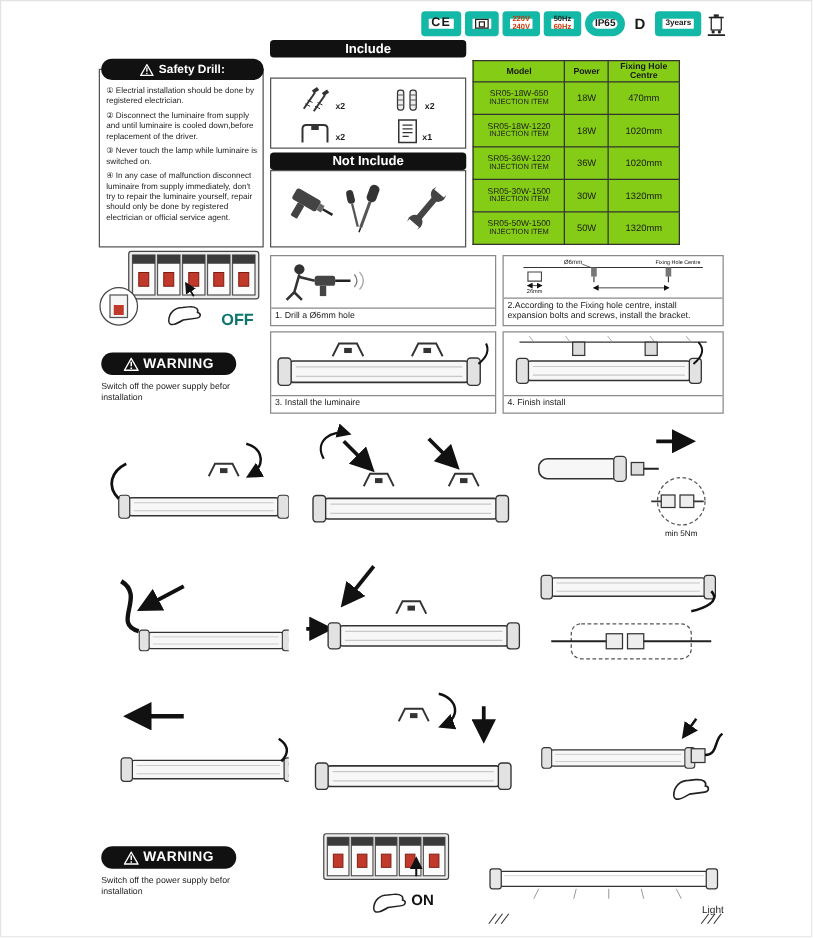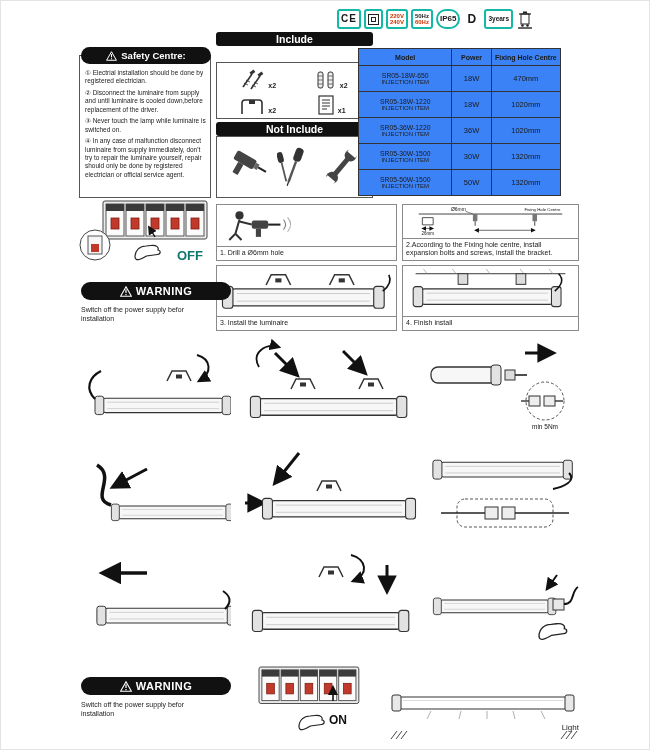--- a/index.html
+++ b/index.html
@@ -5,21 +5,21 @@
   html,body { margin:0; padding:0; background:#ffffff; }
   .page {
     position:relative; width:650px; height:750px; background:#ffffff;
     font-family:"Liberation Sans","DejaVu Sans",sans-serif; color:#1a1a1a;
     overflow:hidden; border:1px solid #e3e3e3; box-sizing:border-box;
   }
   .abs { position:absolute; }
   
   .title { left:85px; top:12px; font-size:14px; font-weight:bold; letter-spacing:.4px; color:#111; }
   .certs { left:336px; top:8px; display:flex; gap:3px; align-items:center; }
-  .cert { border:2px solid #14b8a6; border-radius:3px; height:20px; min-width:18px; box-sizing:border-box;
+  .cert { border:6px solid #14b8a6; border-radius:3px; height:20px; min-width:18px; box-sizing:border-box;
           display:flex; flex-direction:column; align-items:center; justify-content:center;
           font-size:6px; font-weight:bold; line-height:1.05; padding:0 2px; background:#fff; }
   .cert.noborder { border:none; }
   .cert .big { font-size:10px; letter-spacing:1px; }
   .cert.oval { border-radius:10px; }
   .red { color:#cc3300; }
   .sq-outer { width:9px; height:9px; border:1.3px solid #222; display:flex; align-items:center; justify-content:center; }
   .sq-inner { width:3px; height:3px; border:1.2px solid #222; }
   
   .pill { background:#111; color:#fff; border-radius:9px; display:flex; align-items:center;
@@ -34,36 +34,36 @@
   
   .inc-header  { left:215px; top:31px; width:157px; height:14px; font-size:10.5px; }
   .inc-box     { left:215px; top:61px; width:157px; height:57px; border:1px solid #555; box-sizing:border-box;
                  display:grid; grid-template-columns:1fr 1fr; padding:2px 4px; }
   .ninc-header { left:215px; top:121px; width:157px; height:14px; font-size:10.5px; }
   .ninc-box    { left:215px; top:135px; width:157px; height:62px; border:1px solid #555; box-sizing:border-box;
                  display:flex; align-items:center; justify-content:space-around; padding:2px 6px; }
   .inc-item { display:flex; align-items:flex-end; justify-content:center; gap:3px; }
   .qty { font-size:7px; font-weight:bold; padding-bottom:2px; }
   
-  table.spec { position:absolute; left:357px; top:47px; width:203px; border-collapse:collapse; background:#3b82f6; }
+  table.spec { position:absolute; left:377px; top:47px; width:166px; border-collapse:collapse; background:#84cc16; }
   .spec th, .spec td { border:1px solid #333; text-align:center; vertical-align:middle; padding:1px 2px; }
   .spec th { font-size:7px; height:14px; }
   .spec td { height:23px; font-size:7.5px; }
   .spec .model-code { font-size:6.8px; }
   .spec .sub { font-size:6px; color:#222; }
   
   .step { border:1px solid #8a8a8a; box-sizing:border-box; display:flex; flex-direction:column; background:#fff; }
   .step-illus { flex:1; overflow:hidden; }
   .step-cap { border-top:1px solid #8a8a8a; font-size:7px; line-height:1.25; padding:2px 3px; }
   .step1 { left:215px; top:203px; width:181px; height:57px; }
   .step2 { left:401px; top:203px; width:177px; height:57px; }
   .step3 { left:215px; top:264px; width:181px; height:66px; }
   .step4 { left:401px; top:264px; width:177px; height:66px; }
   
-  .warn-pill { width:150px; height:18px; font-size:11px; letter-spacing:.5px; }
+  .warn-pill { width:108px; height:18px; font-size:11px; letter-spacing:.5px; }
   .warn1-pill { left:80px; top:281px; }
   .warn2-pill { left:80px; top:676px; }
   .warn-text { width:128px; font-size:7px; line-height:1.35; color:#222; }
   .warn1-text { left:80px; top:304px; }
   .warn2-text { left:80px; top:699px; }
   
   .off-label { left:176px; top:247px; font-size:13px; font-weight:bold; color:#0f766e; }
   .on-label  { left:328px; top:712px; font-size:12px; font-weight:bold; color:#111; }
   .light-label { left:386px; top:722px; width:192px; text-align:right; font-size:8px; color:#222; }
   svg { display:block; }
@@ -156,21 +156,21 @@
       </svg>
     </span>
   </div>
 
   <div class="abs pill safety-pill">
     <svg width="11" height="10" viewBox="0 0 12 11">
       <path d="M6 0.8 L11.4 10.2 H0.6 Z" fill="none" stroke="#fff" stroke-width="1.1"></path>
       <rect x="5.4" y="3.4" width="1.2" height="3.6" fill="#fff"></rect>
       <rect x="5.4" y="8" width="1.2" height="1.2" fill="#fff"></rect>
     </svg>
-    <span>Safety Centre:</span>
+    <span>Safety Drill:</span>
   </div>
   <div class="abs safety-box">
     <p>① Electrial installation should be done by registered electrician.</p>
     <p>② Disconnect the luminaire from supply and until luminaire is cooled down,before replacement of the driver.</p>
     <p>③ Never touch the lamp while luminaire is switched on.</p>
     <p>④ In any case of malfunction disconnect luminaire from supply immediately, don't try to repair the luminaire yourself, repair should only be done by registered electrician or official service agent.</p>
   </div>
 
   <div class="abs bar inc-header">Include</div>
   <div class="abs inc-box">

